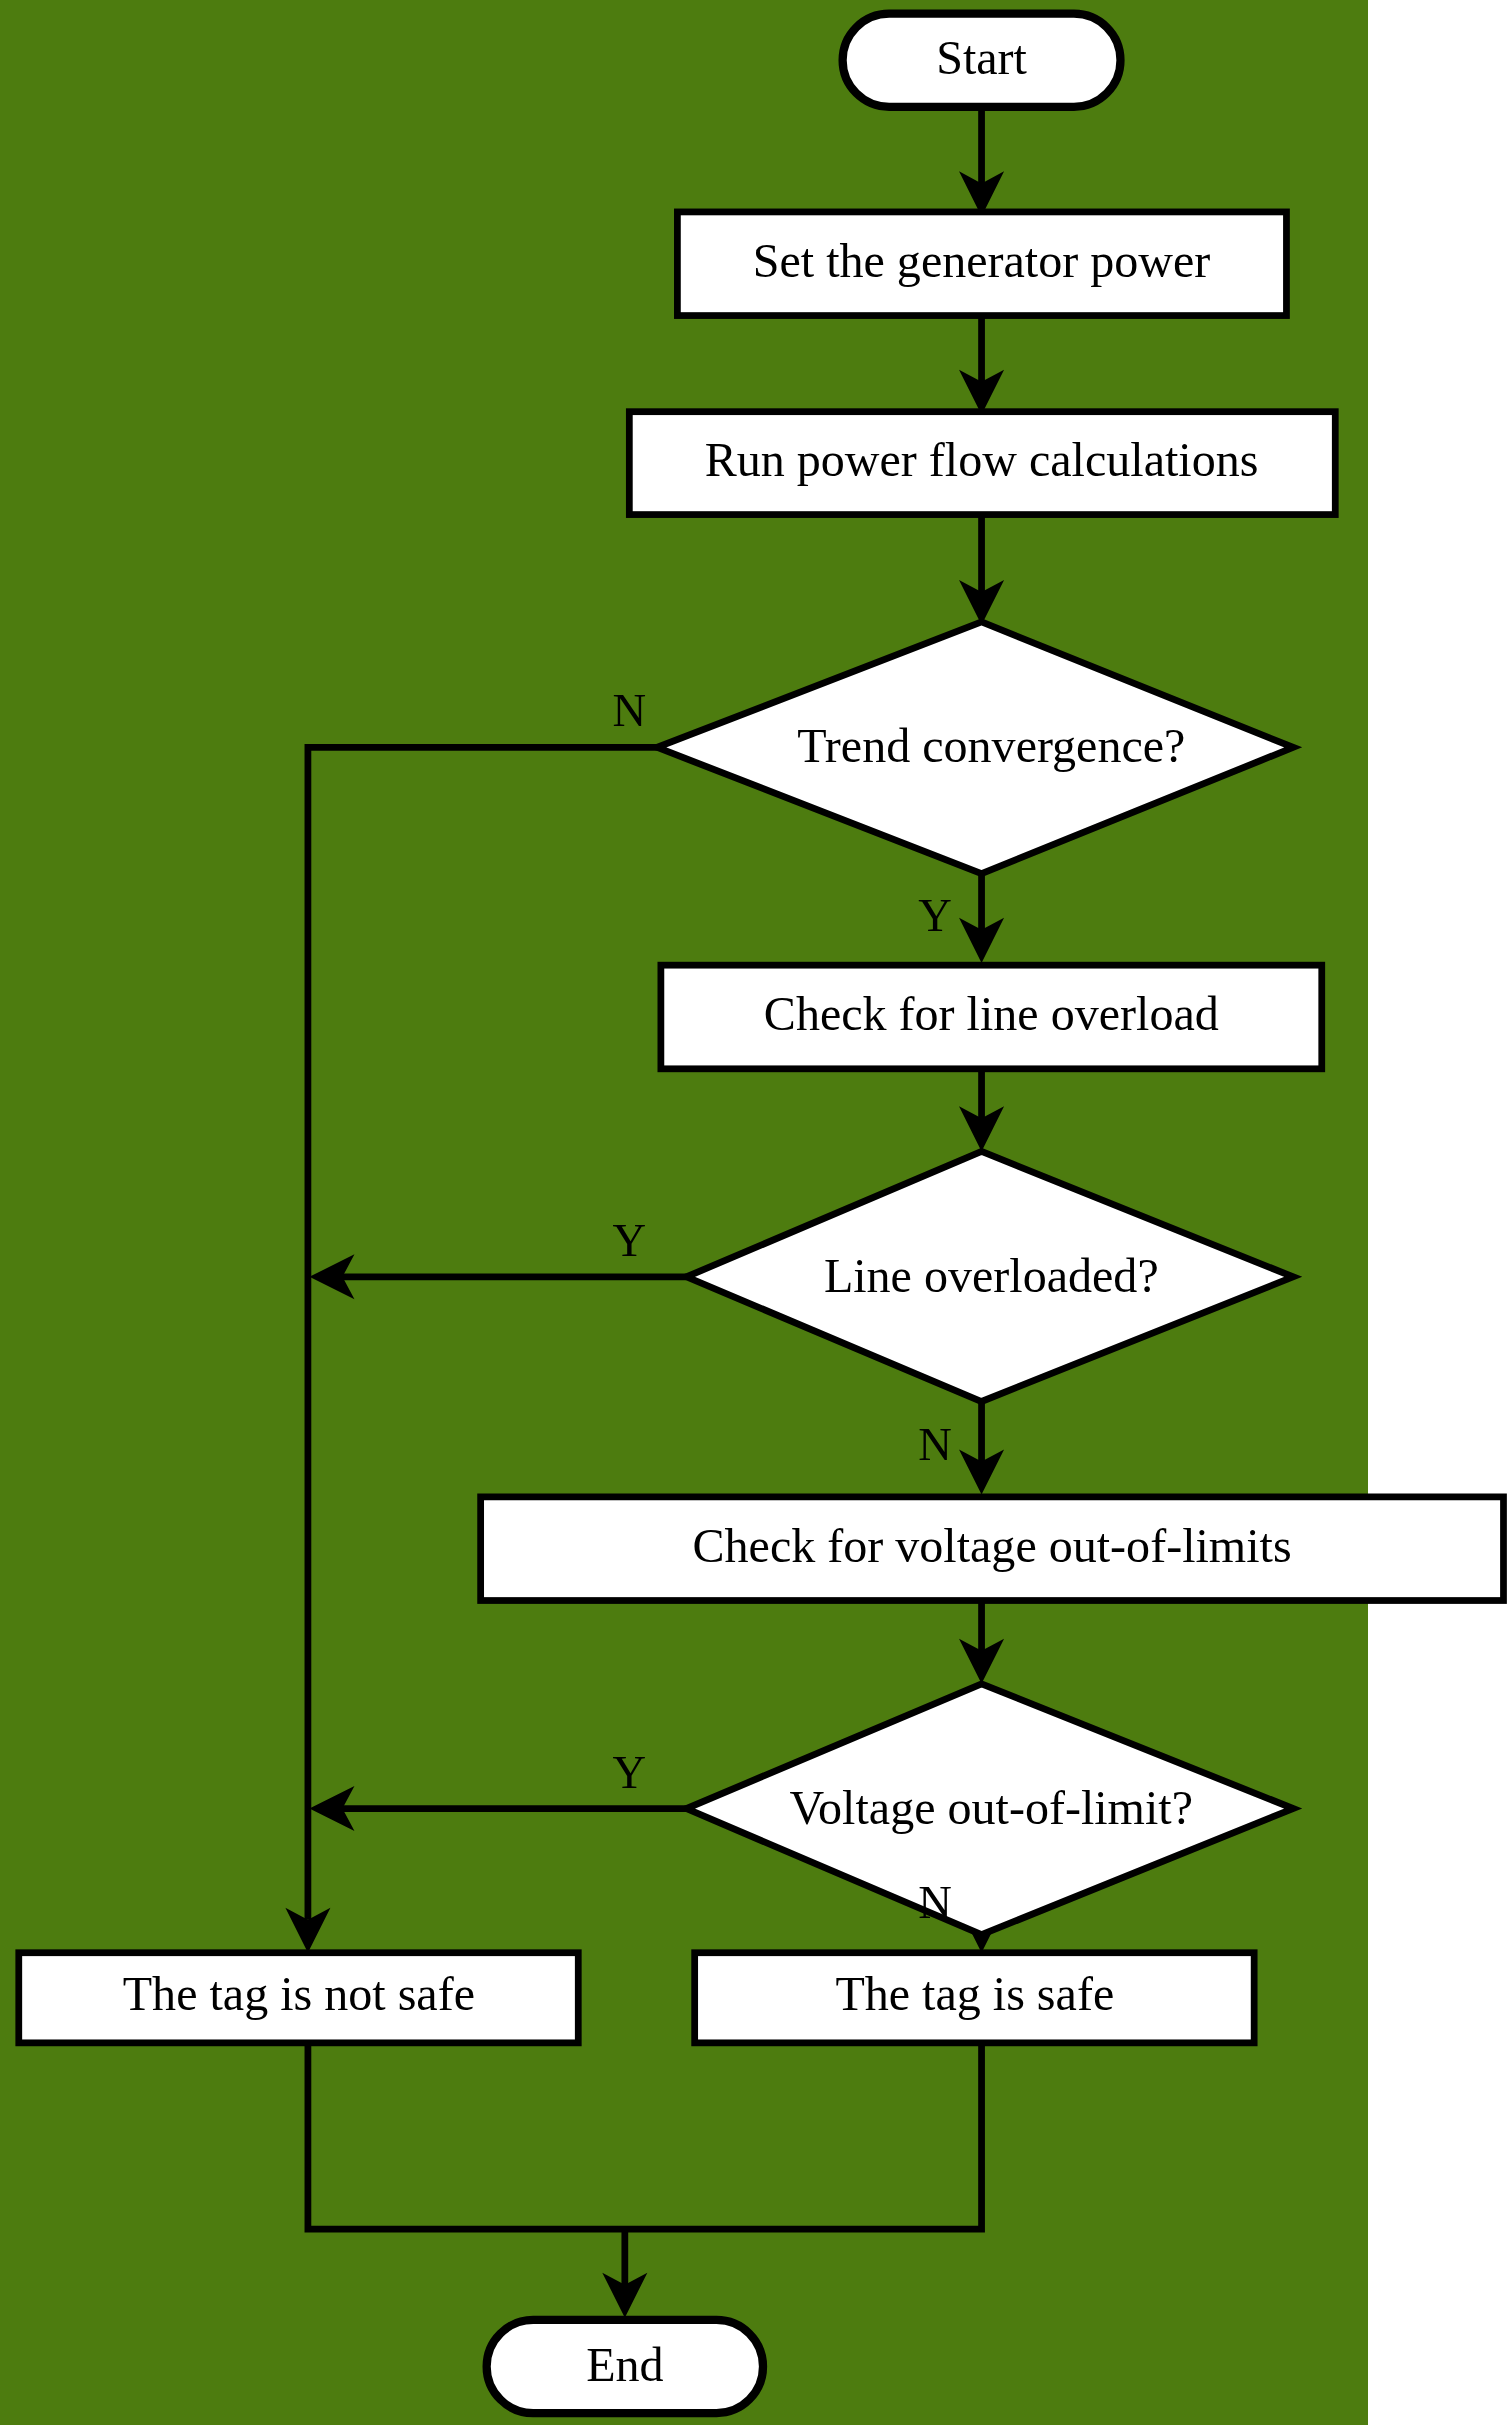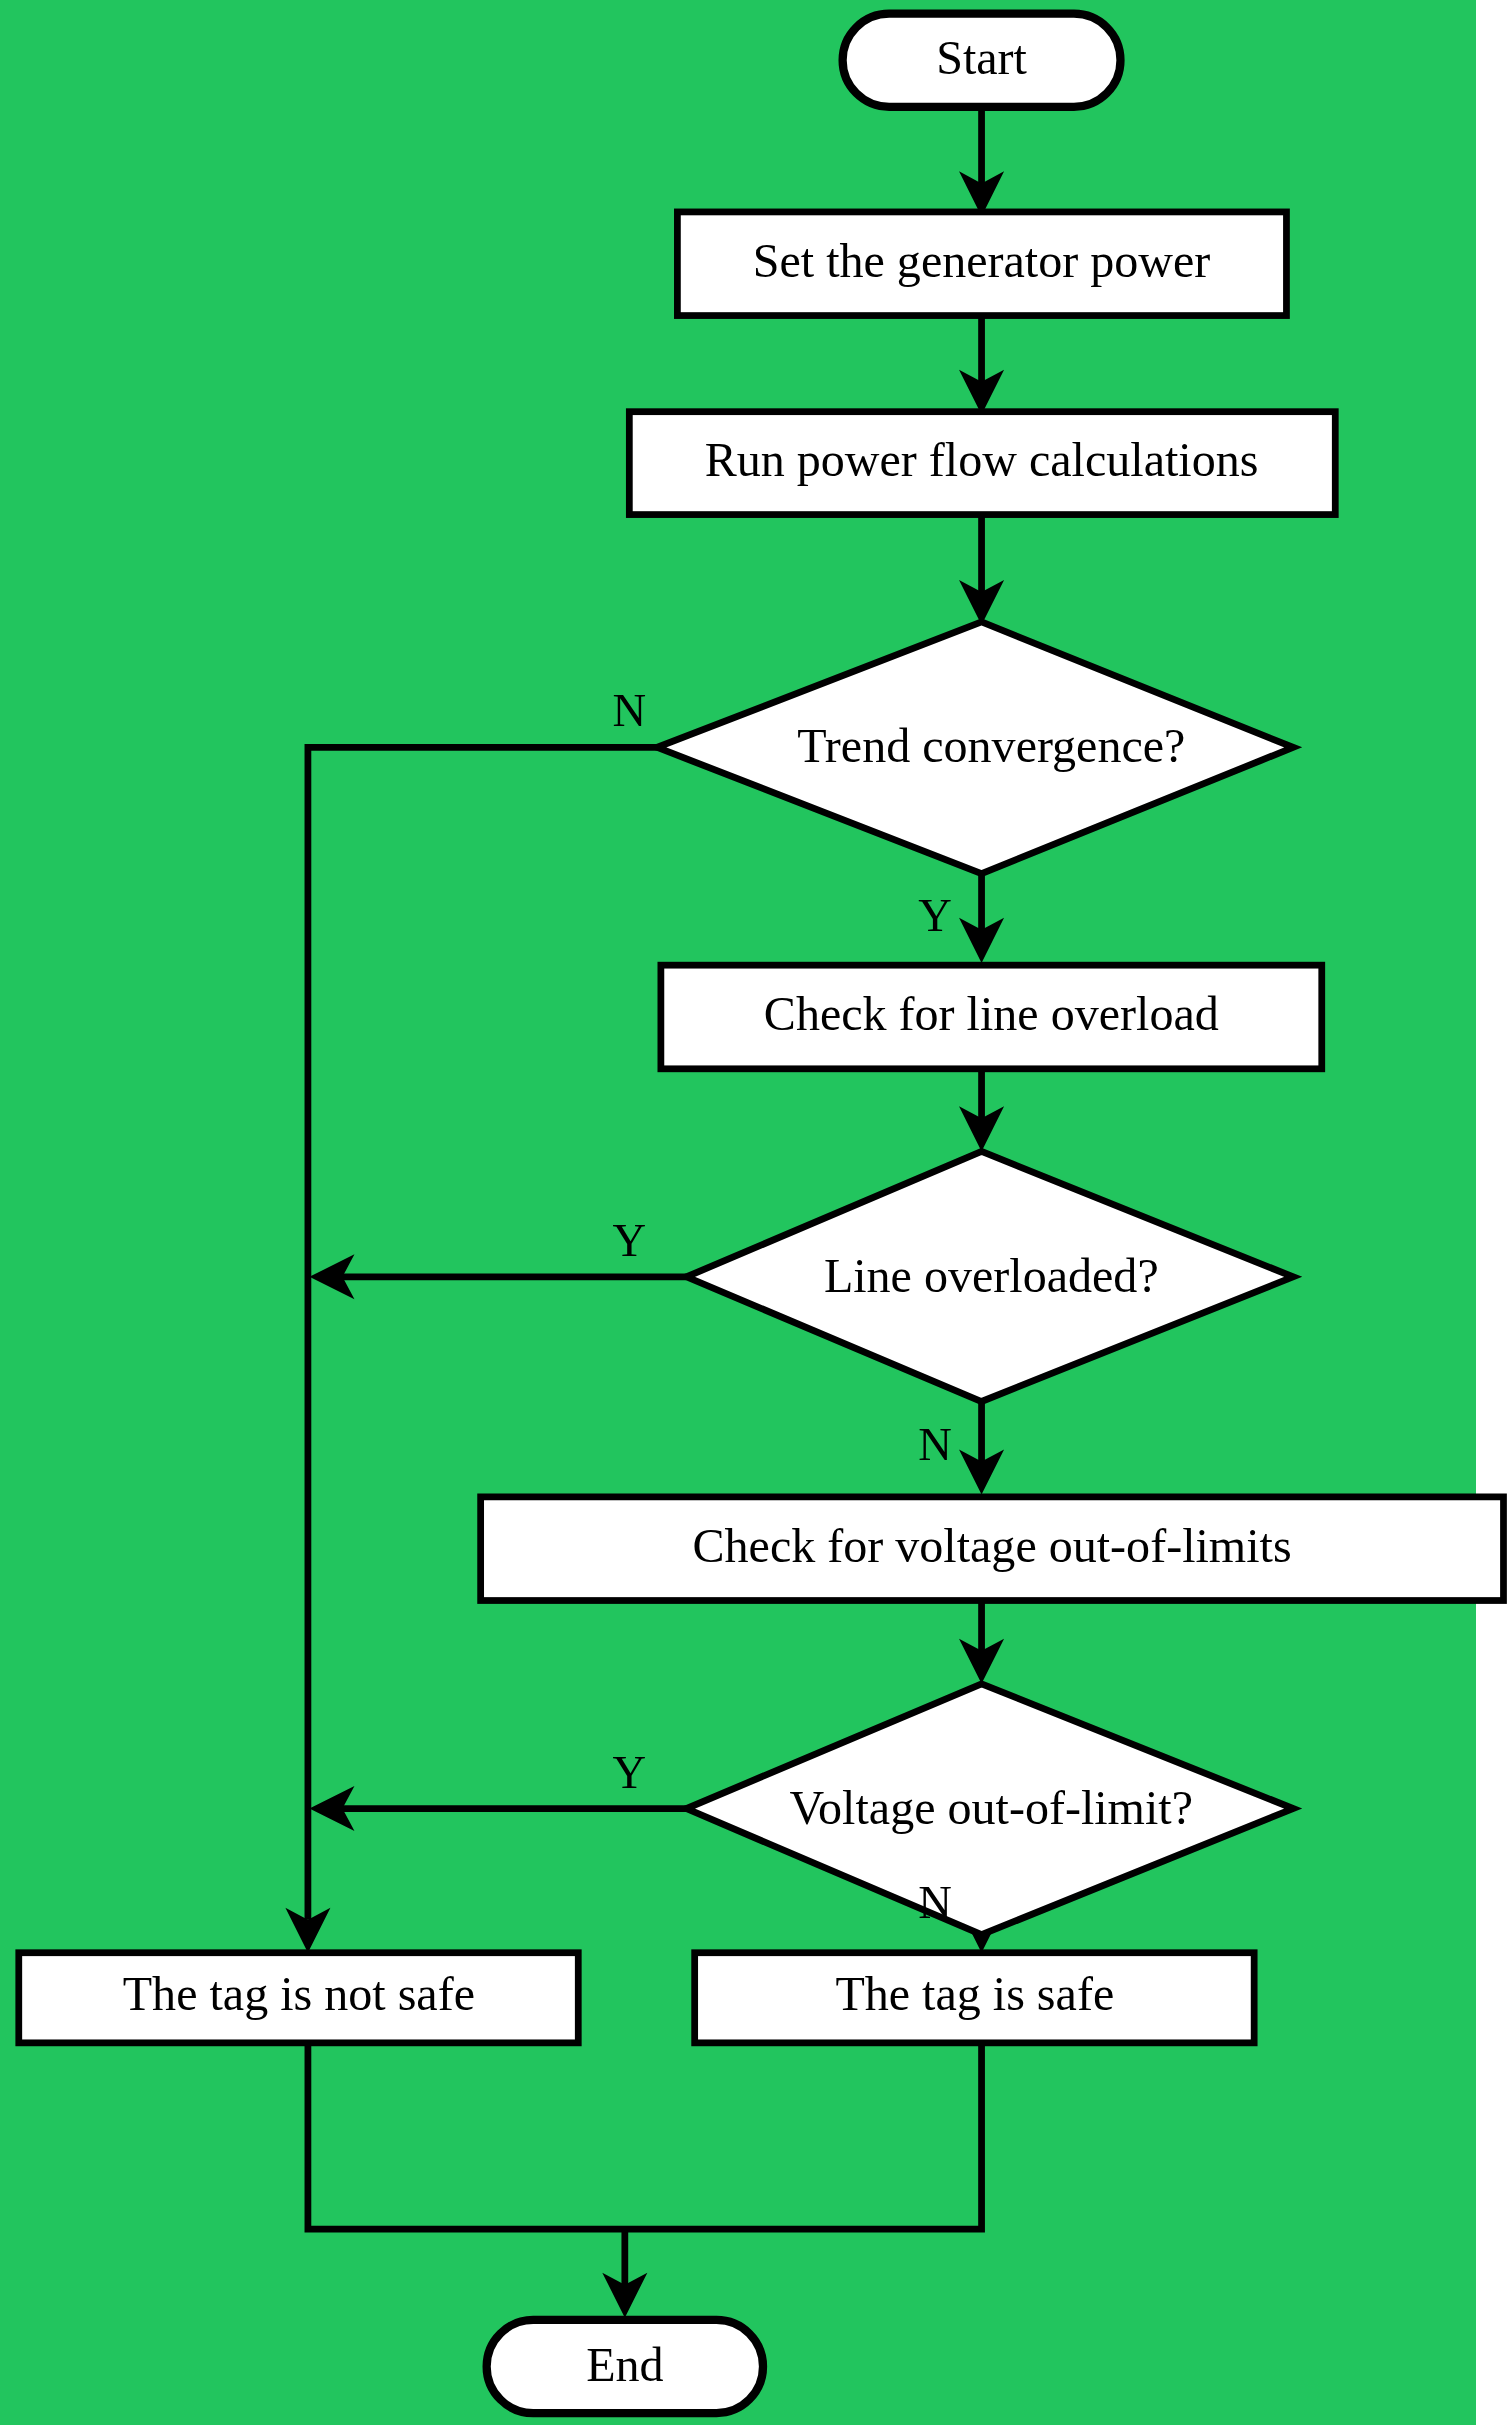--- a/index.html
+++ b/index.html
@@ -9,23 +9,23 @@
     background: #ffffff;
   }
   body {
     width: 1508px;
     height: 2426px;
     font-family: "Liberation Serif", "DejaVu Serif", serif;
     overflow: hidden;
   }
   #flowchart-root {
     position: relative;
-    width: 1476px;
+    width: 1368px;
     height: 2426px;
-    background: #22c55e;
+    background: #4d7c0f;
     text-align: right;
   }
   svg#flow-svg {
     display: block;
     width: 1508px;
     height: 2426px;
   }
   .node-shape {
     fill: #ffffff;
     stroke: #000000;

